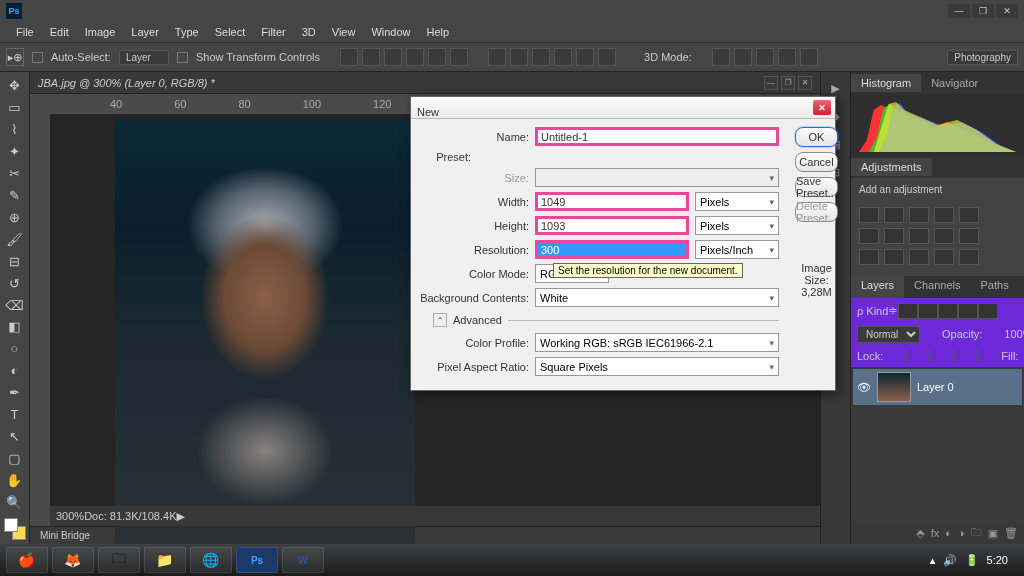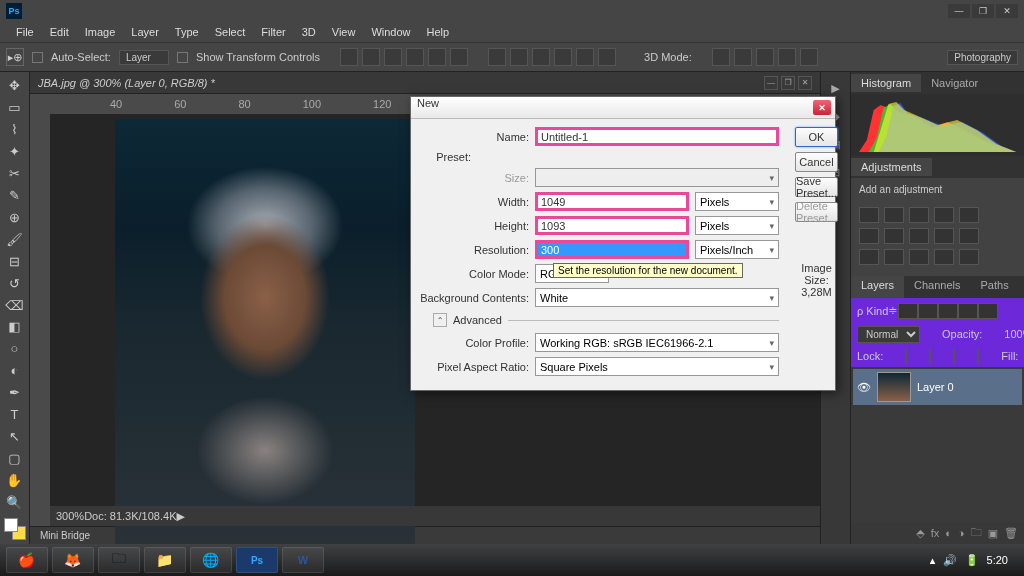--- a/index.html
+++ b/index.html
@@ -59,34 +59,34 @@
 .lyr-bar{height:22px;display:flex;align-items:center;padding:0 6px;color:#ccc;gap:22px}
 .lyr-bar select,.lyr-bar input{background:#3a3a3a;border:1px solid #555;color:#ccc;font-size:10px;padding:1px 4px}
 .lyr-list{flex:1;background:#3a3a3a;padding:2px}
 .lyr-item{height:36px;background:#5a6f8a;display:flex;align-items:center;padding:0 4px;gap:6px;color:#fff}
 .lyr-eye{width:14px;height:14px;display:flex;align-items:center;justify-content:center}
 .lyr-thumb{width:34px;height:30px;background:linear-gradient(#0d2836,#8a6048);border:1px solid #999}
 .lyr-foot{height:22px;background:#383838;display:flex;align-items:center;justify-content:flex-end;padding:0 6px;gap:6px;color:#999}
 .side-strip{width:30px;background:#383838;display:flex;flex-direction:column;align-items:center;padding:6px 0;gap:8px;border-left:1px solid #222}
 .strip-icon{width:20px;height:20px;color:#aaa;display:flex;align-items:center;justify-content:center}
 .dialog{position:absolute;left:410px;top:96px;width:426px;height:295px;background:#f0f0f0;border:1px solid #666;box-shadow:3px 3px 10px rgba(0,0,0,0.5);z-index:100}
-.dlg-title{height:22px;background:linear-gradient(#fff,#e8e8e8);display:flex;align-items:flex-start;padding:0 6px;font-size:11px;color:#333;position:relative;border-bottom:1px solid #bbb}
+.dlg-title{height:22px;background:linear-gradient(#fff,#e8e8e8);display:flex;align-items:flex-end;padding:0 6px;font-size:11px;color:#333;position:relative;border-bottom:1px solid #bbb}
 .dlg-close{position:absolute;right:4px;top:3px;width:18px;height:15px;background:linear-gradient(#e67,#c23);border-radius:2px;color:#fff;display:flex;align-items:center;justify-content:center;font-size:9px;font-weight:bold}
 .dlg-body{padding:8px;display:flex;gap:16px}
 .dlg-form{flex:1}
 .dlg-row{display:flex;align-items:center;margin-bottom:5px}
 .dlg-lbl{width:116px;text-align:right;padding-right:6px;color:#333;font-size:11px}
 .dlg-inp{flex:1;height:19px;background:#fff;border:3px solid #ec4899;padding:6px 3px;font-size:11px;color:#333}
 .dlg-inp.short{flex:0 0 74px}
 .dlg-inp.sel{background:#3399ff;color:#fff}
 .dlg-dd{flex:1;height:19px;background:#fff;border:1px solid #979797;display:flex;align-items:center;padding:0 4px;font-size:11px;position:relative}
 .dlg-dd.unit{flex:0 0 84px;margin-left:6px}
 .dlg-dd::after{content:"▾";position:absolute;right:4px;font-size:9px;color:#666}
 .dlg-btns{width:84px;display:flex;flex-direction:column;gap:5px}
-.dlg-btn{height:20px;background:linear-gradient(#fdfdfd,#e5e5e5);border:1px solid #888;border-radius:2px;display:flex;align-items:center;justify-content:center;font-size:11px;color:#333;cursor:pointer}
+.dlg-btn{height:20px;background:linear-gradient(#fdfdfd,#e5e5e5);border:1px solid #888;border-radius:8px;display:flex;align-items:center;justify-content:center;font-size:11px;color:#333;cursor:pointer}
 .dlg-btn.prim{border:1px solid #2a6ac9;box-shadow:0 0 2px #5a9aef}
 .dlg-btn.dis{color:#999}
 .dlg-size{font-size:11px;color:#333;text-align:center;margin-top:35px}
 .adv-row{display:flex;align-items:center;gap:6px;margin:6px 0 6px 14px;color:#333}
 .adv-arrow{width:14px;height:14px;border:1px solid #aaa;display:flex;align-items:center;justify-content:center;font-size:8px}
 .adv-line{flex:1;height:1px;background:#bbb}
 .tooltip{position:absolute;left:553px;top:263px;background:#ffffcc;border:1px solid #666;padding:1px 4px;font-size:10px;z-index:101}
 .taskbar{position:absolute;bottom:0;left:0;right:0;height:32px;background:linear-gradient(#404142,#1a1a1b);display:flex;align-items:center;padding:0 6px;gap:4px}
 .tb-item{width:42px;height:26px;background:rgba(255,255,255,0.06);border:1px solid rgba(255,255,255,0.1);border-radius:2px;display:flex;align-items:center;justify-content:center;font-size:14px}
 .tb-tray{margin-left:auto;display:flex;align-items:center;gap:8px;color:#fff;font-size:10px;padding-right:10px}

